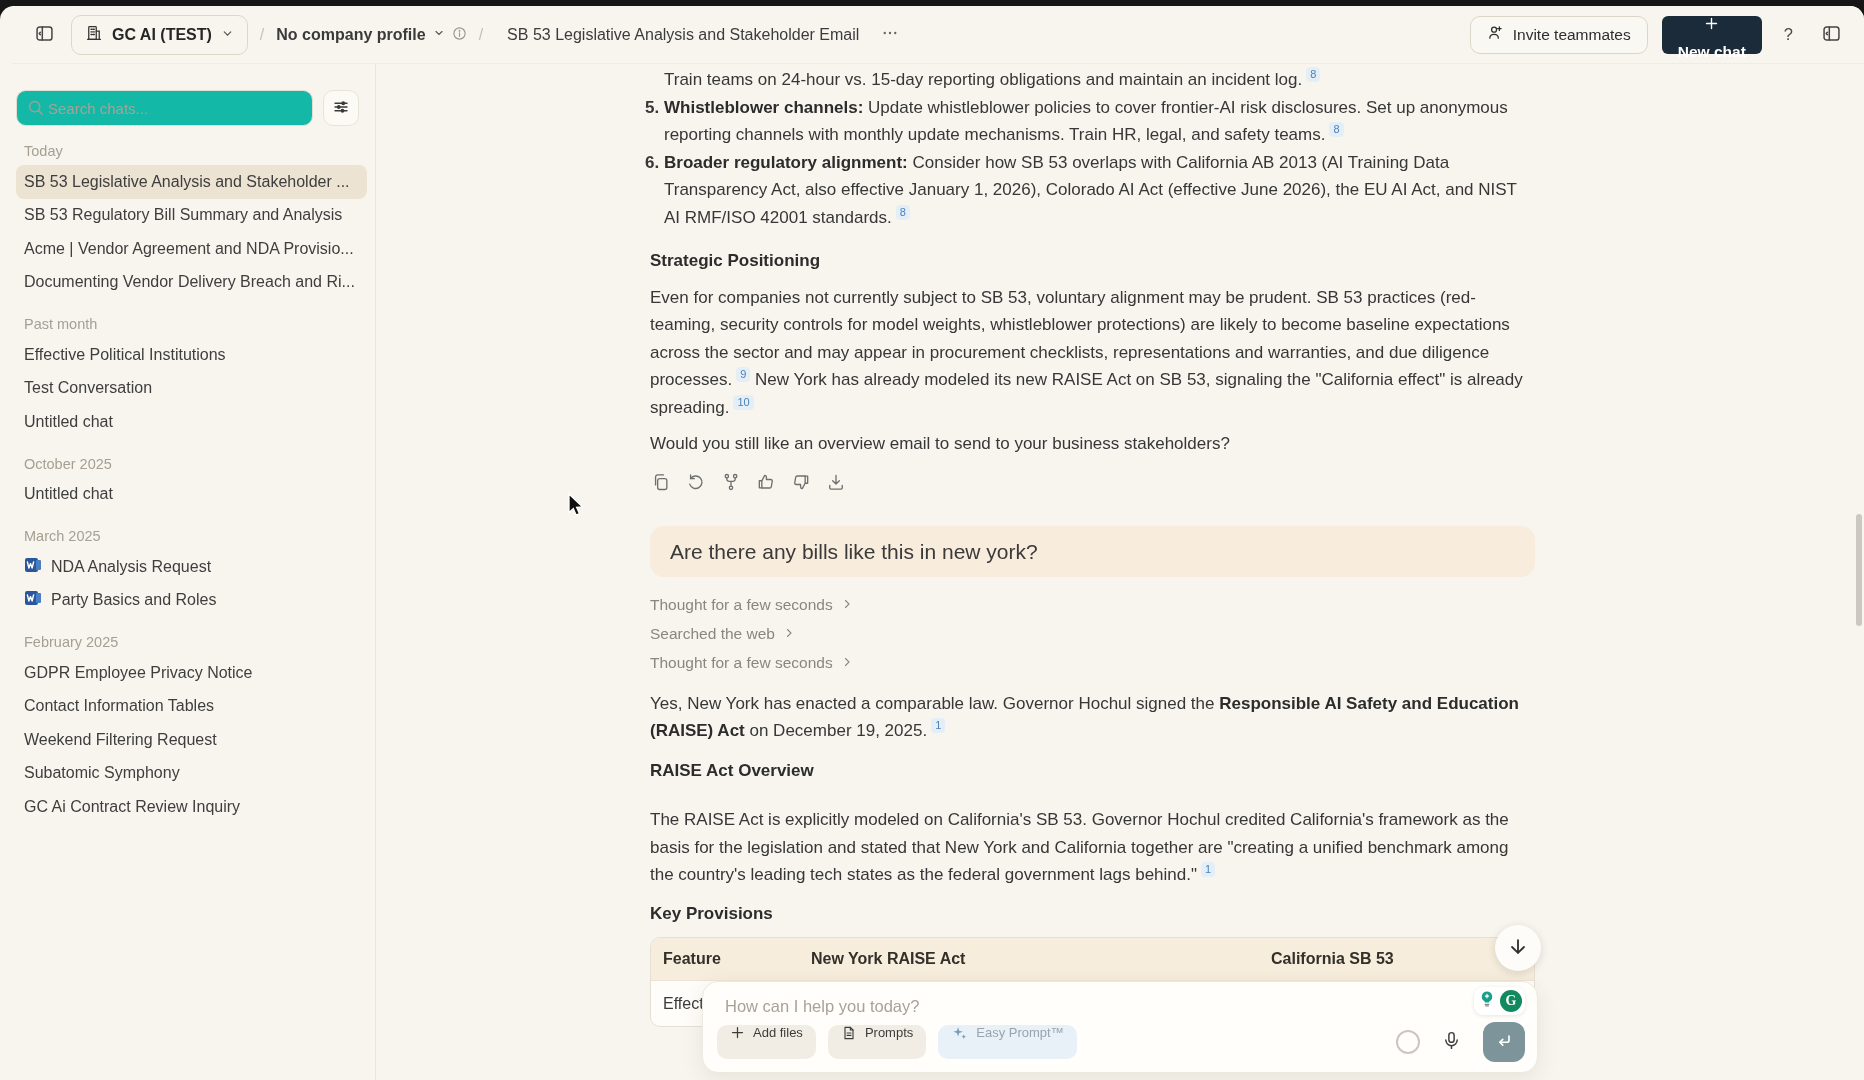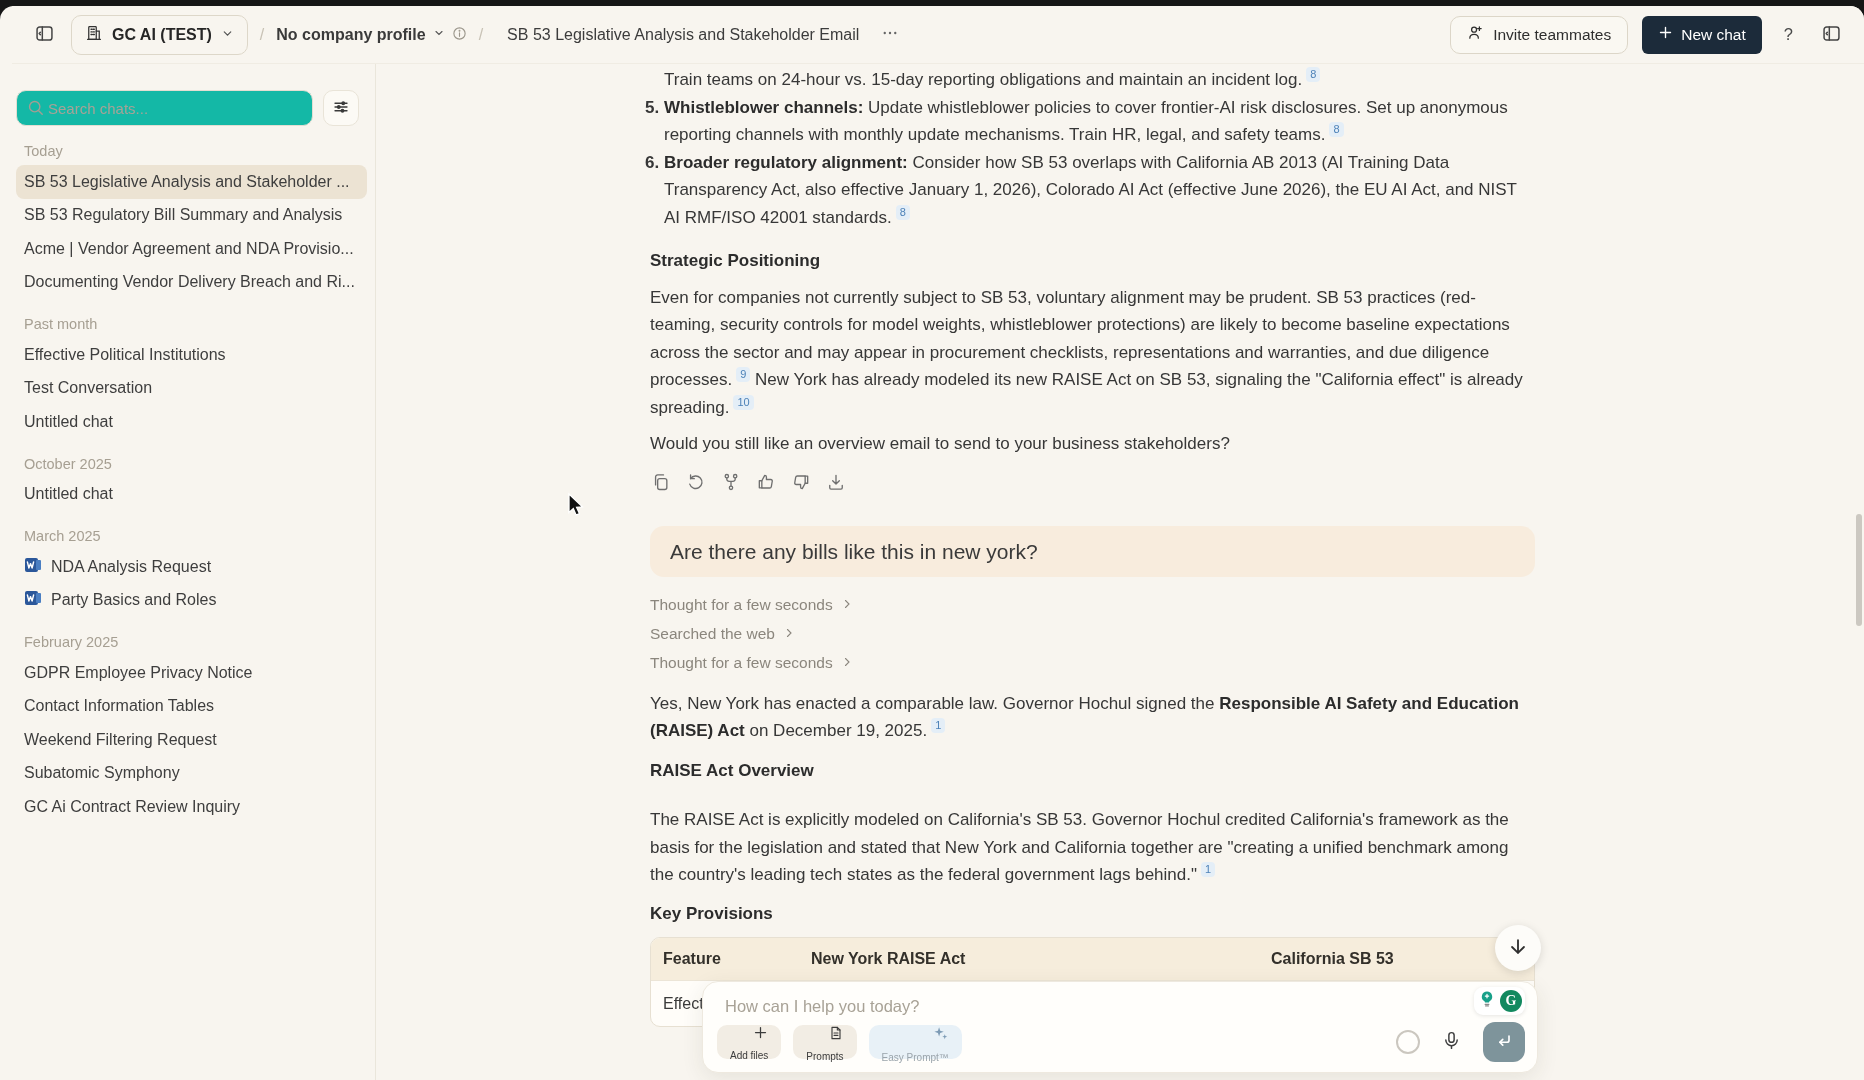--- a/index.html
+++ b/index.html
@@ -17,21 +17,21 @@
   .ws-label { font-size:16px; font-weight:700; color:#262626; white-space:nowrap; }
   .crumb-sep { color:#c8c2b5; font-size:16px; margin:0 12px; }
   .profile-btn { display:flex; align-items:center; gap:7px; background:transparent; border:none; cursor:pointer; padding:0; }
   .profile-label { font-size:16px; font-weight:700; color:#3a3a3a; white-space:nowrap; }
   .chat-title { font-size:16px; color:#3c3c3c; margin-left:12px; white-space:nowrap; }
   .more-dots { margin-left:16px; }
   .header-right { margin-left:auto; display:flex; align-items:center; gap:14px; }
   .invite-btn { display:flex; align-items:center; gap:9px; height:38px; padding:0 16px; border-radius:10px;
     border:1px solid #dcd6c8; background:#faf8f2; font-size:15.5px; font-weight:500; color:#2e2e2e; cursor:pointer; }
   .newchat-btn { display:flex; align-items:center; gap:8px; height:38px; padding:0 16px; border-radius:6px;
-    border:none; background:#1c2b3a; font-size:15.5px; font-weight:400; color:#ffffff; cursor:pointer; }
+    border:none; background:#1c2b3a; font-size:15.5px; font-weight:700; color:#ffffff; cursor:pointer;flex-direction:column; }
   .help-btn { font-size:16.5px; color:#4a4a4a; background:transparent; border:none; cursor:pointer; padding:4px 8px; }
 
   
   .sidebar { position:absolute; top:58px; left:0; width:376px; bottom:0; border-right:1px solid #eae6db;
     padding:26px 8px 0 8px; overflow:hidden; background:#f8f5ef; }
   .search-row { display:flex; gap:10px; padding:0 8px; }
   .search-wrap { position:relative; flex:1; }
   .search-input { width:100%; height:36px; border:1px solid #e3ded2; border-radius:10px; background:#14b8a6;
     padding:0 10px 0 31px; font-size:15px; color:#444; outline:none; font-family:inherit; }
   .search-input::placeholder { color:#a8a296; }
@@ -78,22 +78,22 @@
   .composer { position:absolute; left:326px; top:917px; width:836px; height:92px; background:#fffefb;
     border:1px solid #eee9df; border-radius:16px; box-shadow:0 6px 22px rgba(60,50,30,.09); z-index:6; }
   .composer-input { position:absolute; top:14px; left:20px; width:620px; border:none; background:transparent;
     outline:none; font-size:16.5px; color:#555; font-family:inherit; }
   .composer-input::placeholder { color:#a8a296; }
   .composer-badges { position:absolute; top:5px; right:12px; display:flex; align-items:center; gap:3px;
     background:#ffffff; border-radius:9px; padding:2px 3px; box-shadow:0 1px 4px rgba(0,0,0,.10); }
   .g-badge { width:22px; height:22px; border-radius:50%; background:#12895f; color:#fff; font-weight:700;
     font-size:14px; display:flex; align-items:center; justify-content:center; font-family:"Liberation Serif",serif; }
   .composer-row { position:absolute; left:14px; right:12px; bottom:10px; display:flex; align-items:center; gap:12px; }
-  .chip { display:flex; align-items:flex-end; gap:8px; height:34px; padding:0 13px; border-radius:10px;
-    border:none; background:#f2ede4; font-size:10px; color:#3c3c3c; cursor:pointer; font-family:inherit;flex-direction:column; }
+  .chip { display:flex; align-items:flex-start; gap:8px; height:34px; padding:0 13px; border-radius:10px;
+    border:none; background:#f2ede4; font-size:13px; color:#3c3c3c; cursor:pointer; font-family:inherit; }
   .chip.easy { background:#e8f1f7; color:#9aa4ab; }
   .right-tools { margin-left:auto; display:flex; align-items:center; gap:15px; }
   .spinner { width:24px; height:24px; border-radius:50%; border:2.5px solid #cbc7bf; }
   .send-btn { width:42px; height:40px; border-radius:12px; border:none; background:#7e949b; display:flex;
     align-items:center; justify-content:center; cursor:pointer; }
 
   
   .scroll-thumb { position:absolute; right:2px; top:508px; width:6px; height:112px; border-radius:3px;
     background:#ccc8c1; z-index:30; }
   .cursor { position:absolute; left:563px; top:492px; z-index:50; pointer-events:none; }

